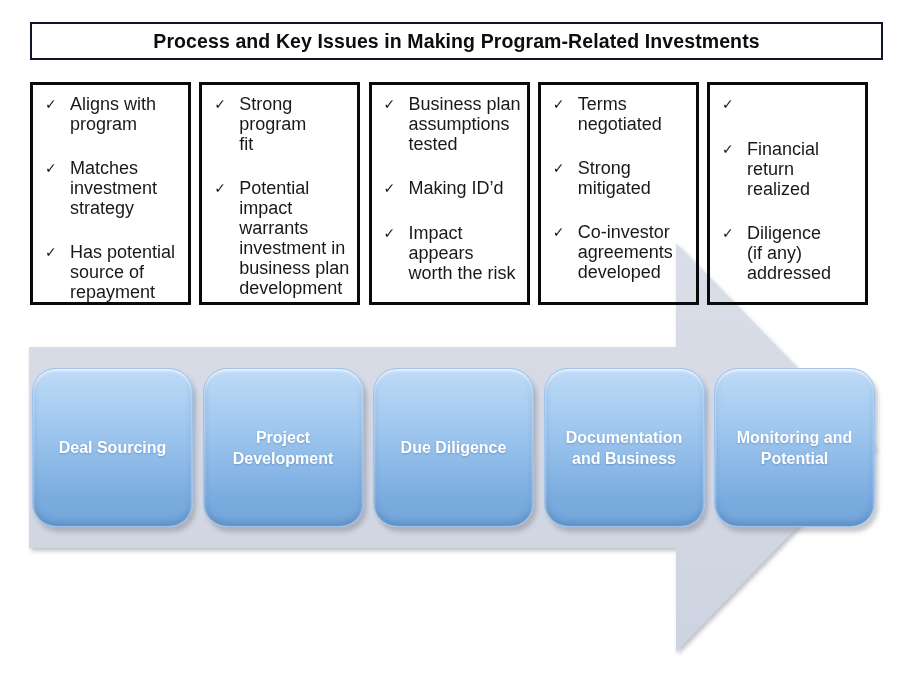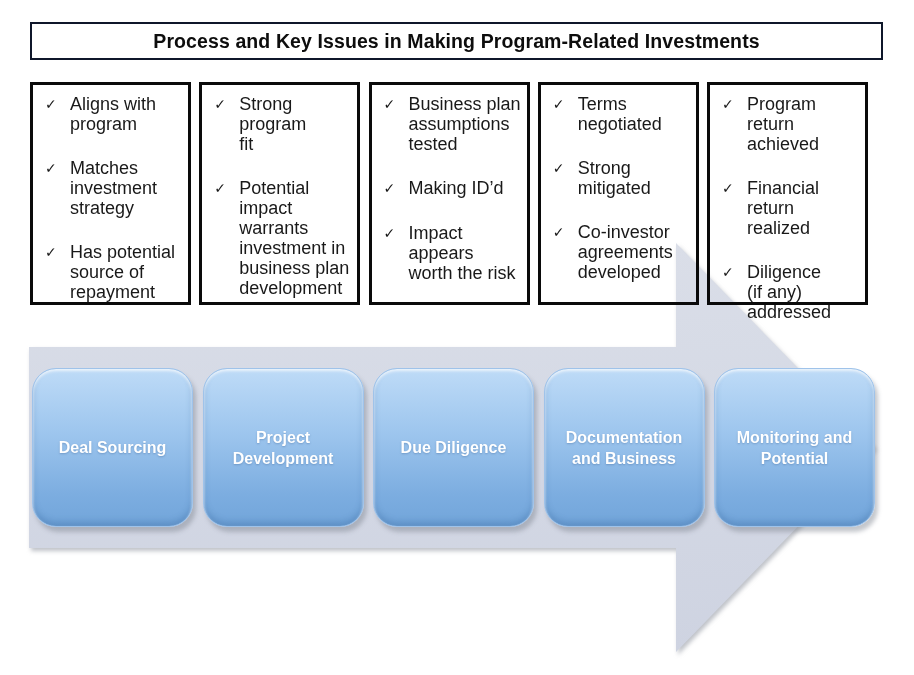--- a/index.html
+++ b/index.html
@@ -144,22 +144,20 @@
         <span class="tick">✓</span>
         <span class="item-text">Co-investor
 agreements
 developed</span>
       </div>
     </div>
 
     <div class="check-col">
       <div class="check-item">
         <span class="tick">✓</span>
-        <span class="item-text">Program return
-achieved</span>
       </div>
       <div class="check-item">
         <span class="tick">✓</span>
         <span class="item-text">Financial return
 realized</span>
       </div>
       <div class="check-item">
         <span class="tick">✓</span>
         <span class="item-text">Diligence
 (if any)

